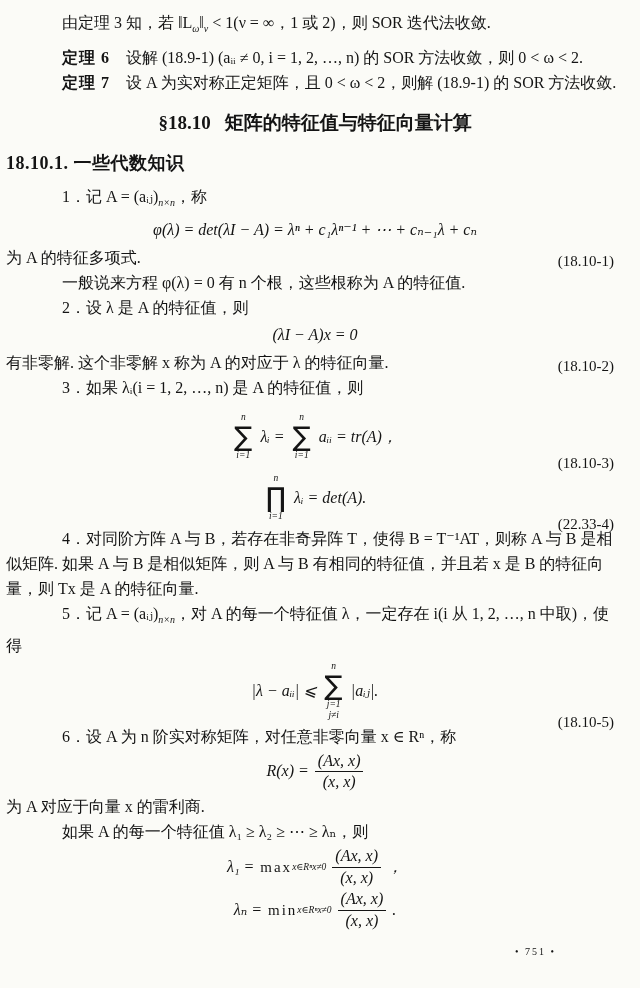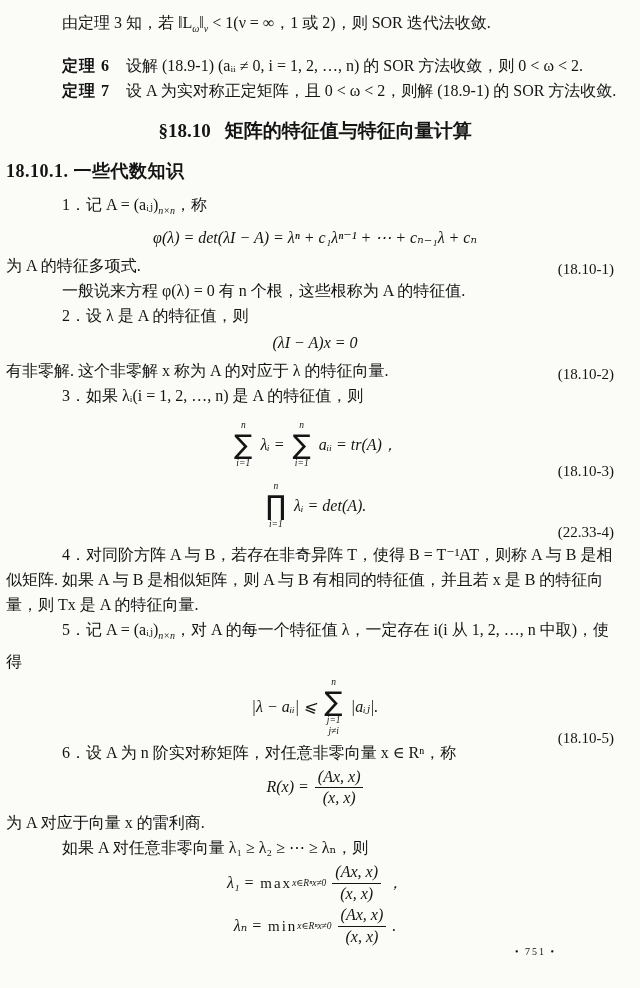--- a/index.html
+++ b/index.html
@@ -110,21 +110,21 @@
   }
   .page-number{
     position:absolute;
     right:84px;
     top:946px;
     font-size:10px;
     font-weight:normal;
     letter-spacing:2px;
   }
   .sp8{margin-top:8px;}
-  .sp4{margin-top:12px;}
+  .sp4{margin-top:4px;}
 </style>
 </head>
 <body>
 
 <div class="page">
 
   <p class="indent"><span>由定理 3 知，若 ‖L</span><sub class="small">ω</sub><span>‖</span><sub class="small">ν</sub><span> &lt; 1(ν = ∞，1 或 2)，则 SOR 迭代法收敛.</span></p>
 
   <p class="indent sp4"><span class="thm-label">定理 6</span><span>　设解 (18.9-1) (aᵢᵢ ≠ 0, i = 1, 2, …, n) 的 SOR 方法收敛，则 0 &lt; ω &lt; 2.</span></p>
 
@@ -211,21 +211,21 @@
       <span class="mi">R(x) =</span>
       <span class="frac">
           <span class="fnum mi">(Ax, x)</span>
           <span class="fden mi">(x, x)</span>
         </span>
     </span>
   </div>
 
   <p>为 A 对应于向量 x 的雷利商.</p>
 
-  <p class="indent">如果 A 对任意非零向量 λ₁ ≥ λ₂ ≥ ⋯ ≥ λₙ，则</p>
+  <p class="indent">如果 A 的每一个特征值 λ₁ ≥ λ₂ ≥ ⋯ ≥ λₙ，则</p>
 
   <div class="eq">
     <span class="row">
       <span class="mi">λ₁ =</span>
       <span class="underop">
           <span class="opname">max</span>
           <span class="cond">x∈Rⁿ</span>
           <span class="cond">x≠0</span>
         </span>
       <span class="frac">

